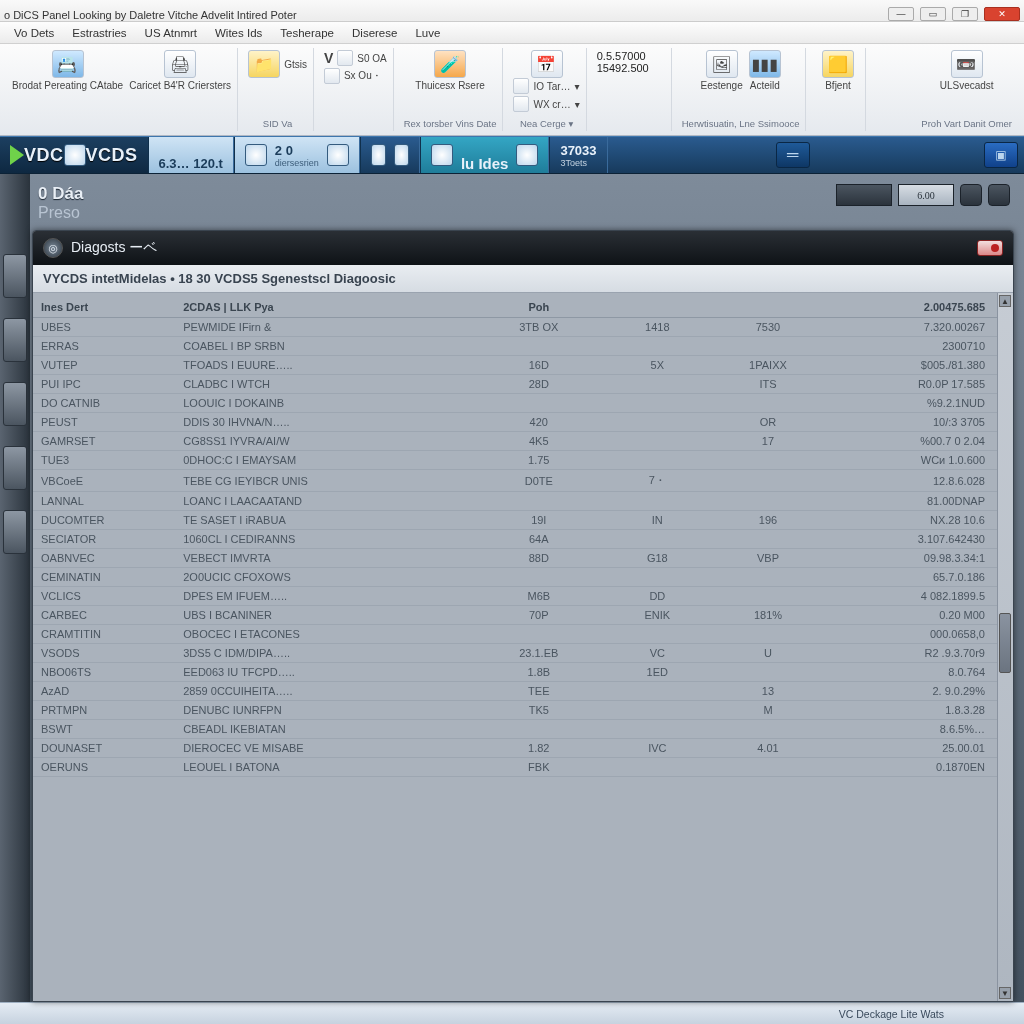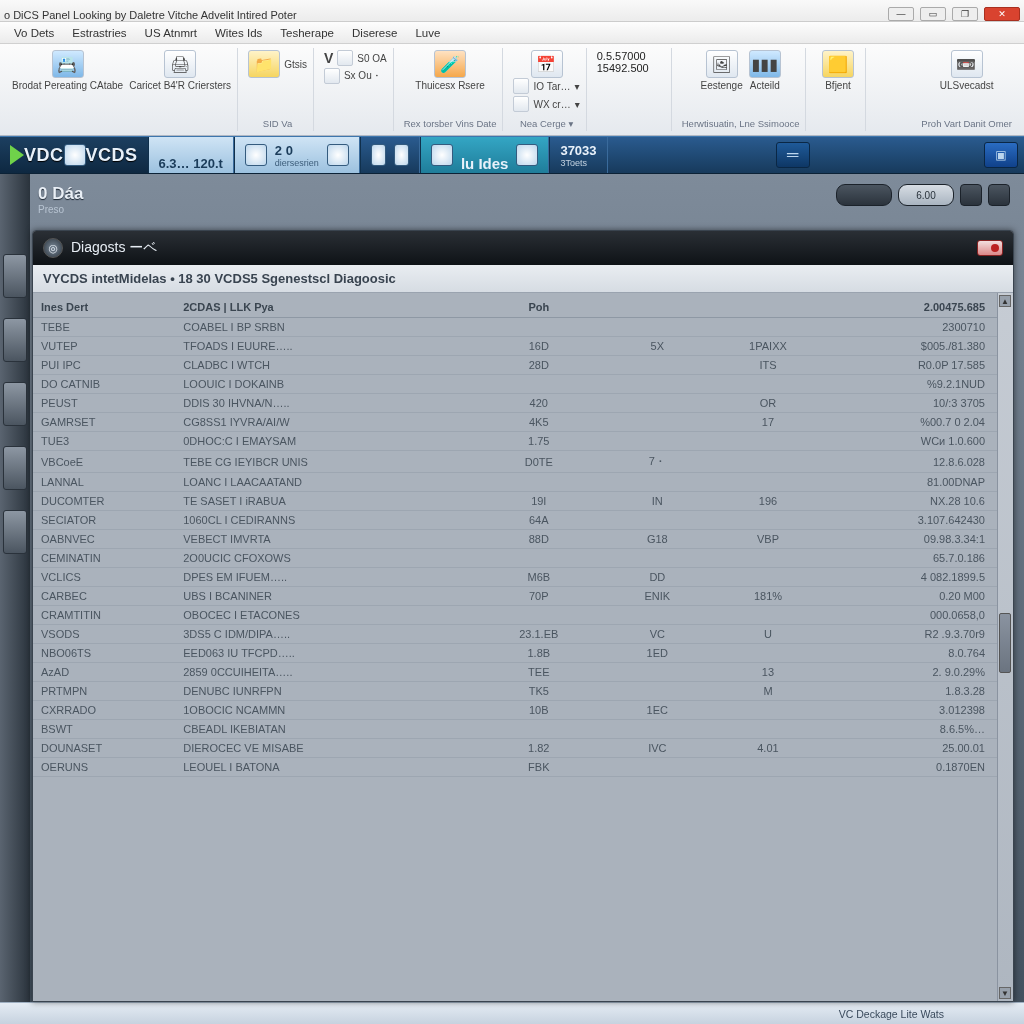--- a/index.html
+++ b/index.html
@@ -45,23 +45,23 @@
   .app-bar .eq { font-size: 16px; font-weight: bold; }
 
   
   .main { display: flex; height: calc(1024px - 22px - 22px - 92px - 38px - 22px); background: linear-gradient(#7e8b9a,#43515f); }
   .sidebar { width: 30px; background: linear-gradient(90deg,#5a6470,#2a333c); display: flex; flex-direction: column; align-items: center; padding-top: 80px; gap: 20px; }
   .side-btn { width: 24px; height: 44px; background: linear-gradient(#8d97a3,#4b5560); border: 1px solid #2a323b; border-radius: 3px; }
 
   .content { flex: 1; padding: 8px 8px 0 2px; display: flex; flex-direction: column; }
   .doc-header { height: 48px; display: flex; align-items: flex-start; justify-content: space-between; padding: 2px 6px 4px 6px; }
   .doc-title { color: #e9eff6; font-size: 17px; font-weight: 600; text-shadow: 0 1px 1px #1a2430; }
-  .doc-sub { color: #b8c4d2; font-size: 10px; }
+  .doc-sub { color: #b8c4d2; font-size: 16px; }
   .doc-btns { display: flex; gap: 6px; }
-  .doc-btn { width: 56px; height: 22px; background: linear-gradient(#4b5560,#2b333c); border: 1px solid #1b222a; border-radius: 9px; color: #d6dee8; font-size: 10px; display:flex; align-items:center; justify-content:center; }
+  .doc-btn { width: 56px; height: 22px; background: linear-gradient(#4b5560,#2b333c); border: 1px solid #1b222a; border-radius: 0; color: #d6dee8; font-size: 10px; display:flex; align-items:center; justify-content:center;font-family:Liberation Serif, serif; }
   .doc-btn.light { background: linear-gradient(#d7dde4,#a9b4c0); color:#2a333c; }
   .doc-small-square { width:22px; height:22px; background: linear-gradient(#4b5560,#2b333c); border:1px solid #1b222a; border-radius:4px; }
 
   
   .panel { flex: 1; background: #aab2bc; border: 1px solid #3a444f; border-radius: 4px 4px 0 0; overflow: hidden; display: flex; flex-direction: column; box-shadow: 0 0 6px rgba(0,0,0,0.5); margin-right: 2px; }
   .panel-header { height: 34px; background: linear-gradient(#2a2f35,#0e1216); display: flex; align-items: center; padding: 0 10px; color: #e6ecf3; font-size: 14px; gap: 8px; justify-content: space-between; }
   .panel-header .left { display:flex; align-items:center; gap:8px; }
   .ph-icon { width: 20px; height: 20px; border-radius: 50%; background: radial-gradient(#7b8a9a,#2b343d); border: 1px solid #555; display:flex; align-items:center; justify-content:center; font-size:11px; }
   .rec-ind { width: 26px; height: 16px; background: linear-gradient(#f2dede,#d88); border: 1px solid #822; border-radius: 3px; position: relative; }
   .rec-ind::after { content:""; position:absolute; right:3px; top:3px; width:8px; height:8px; background:#b22; border-radius:50%; }
@@ -285,21 +285,29 @@
               <th class="c1">Ines Dert</th>
               <th class="c2">2CDAS | LLK Pya</th>
               <th class="c3">Poh</th>
               <th class="c4"></th>
               <th class="c5"></th>
               <th class="c6">2.00475.685</th>
             </tr>
           </thead>
           <tbody id="tbody">
               <tr>
-                <td class="c1">TEBE</td>
+                <td class="c1">UBES</td>
+                <td class="c2">PEWMIDE IFirn &amp;</td>
+                <td class="c3">3TB OX</td>
+                <td class="c4">1418</td>
+                <td class="c5">7530</td>
+                <td class="c6">7.320.00267</td>
+              </tr>
+              <tr>
+                <td class="c1">ERRAS</td>
                 <td class="c2">COABEL I BP SRBN</td>
                 <td class="c3"></td>
                 <td class="c4"></td>
                 <td class="c5"></td>
                 <td class="c6">2300710</td>
               </tr>
               <tr>
                 <td class="c1">VUTEP</td>
                 <td class="c2">TFOADS I EUURE…..</td>
                 <td class="c3">16D</td>
@@ -443,28 +451,20 @@
                 <td class="c5">13</td>
                 <td class="c6">2. 9.0.29%</td>
               </tr>
               <tr>
                 <td class="c1">PRTMPN</td>
                 <td class="c2">DENUBC IUNRFPN</td>
                 <td class="c3">TK5</td>
                 <td class="c4"></td>
                 <td class="c5">M</td>
                 <td class="c6">1.8.3.28</td>
-              </tr>
-              <tr>
-                <td class="c1">CXRRADO</td>
-                <td class="c2">1OBOCIC NCAMMN</td>
-                <td class="c3">10B</td>
-                <td class="c4">1EC</td>
-                <td class="c5"></td>
-                <td class="c6">3.012398</td>
               </tr>
               <tr>
                 <td class="c1">BSWT</td>
                 <td class="c2">CBEADL IKEBIATAN</td>
                 <td class="c3"></td>
                 <td class="c4"></td>
                 <td class="c5"></td>
                 <td class="c6">8.6.5%…</td>
               </tr>
               <tr>

